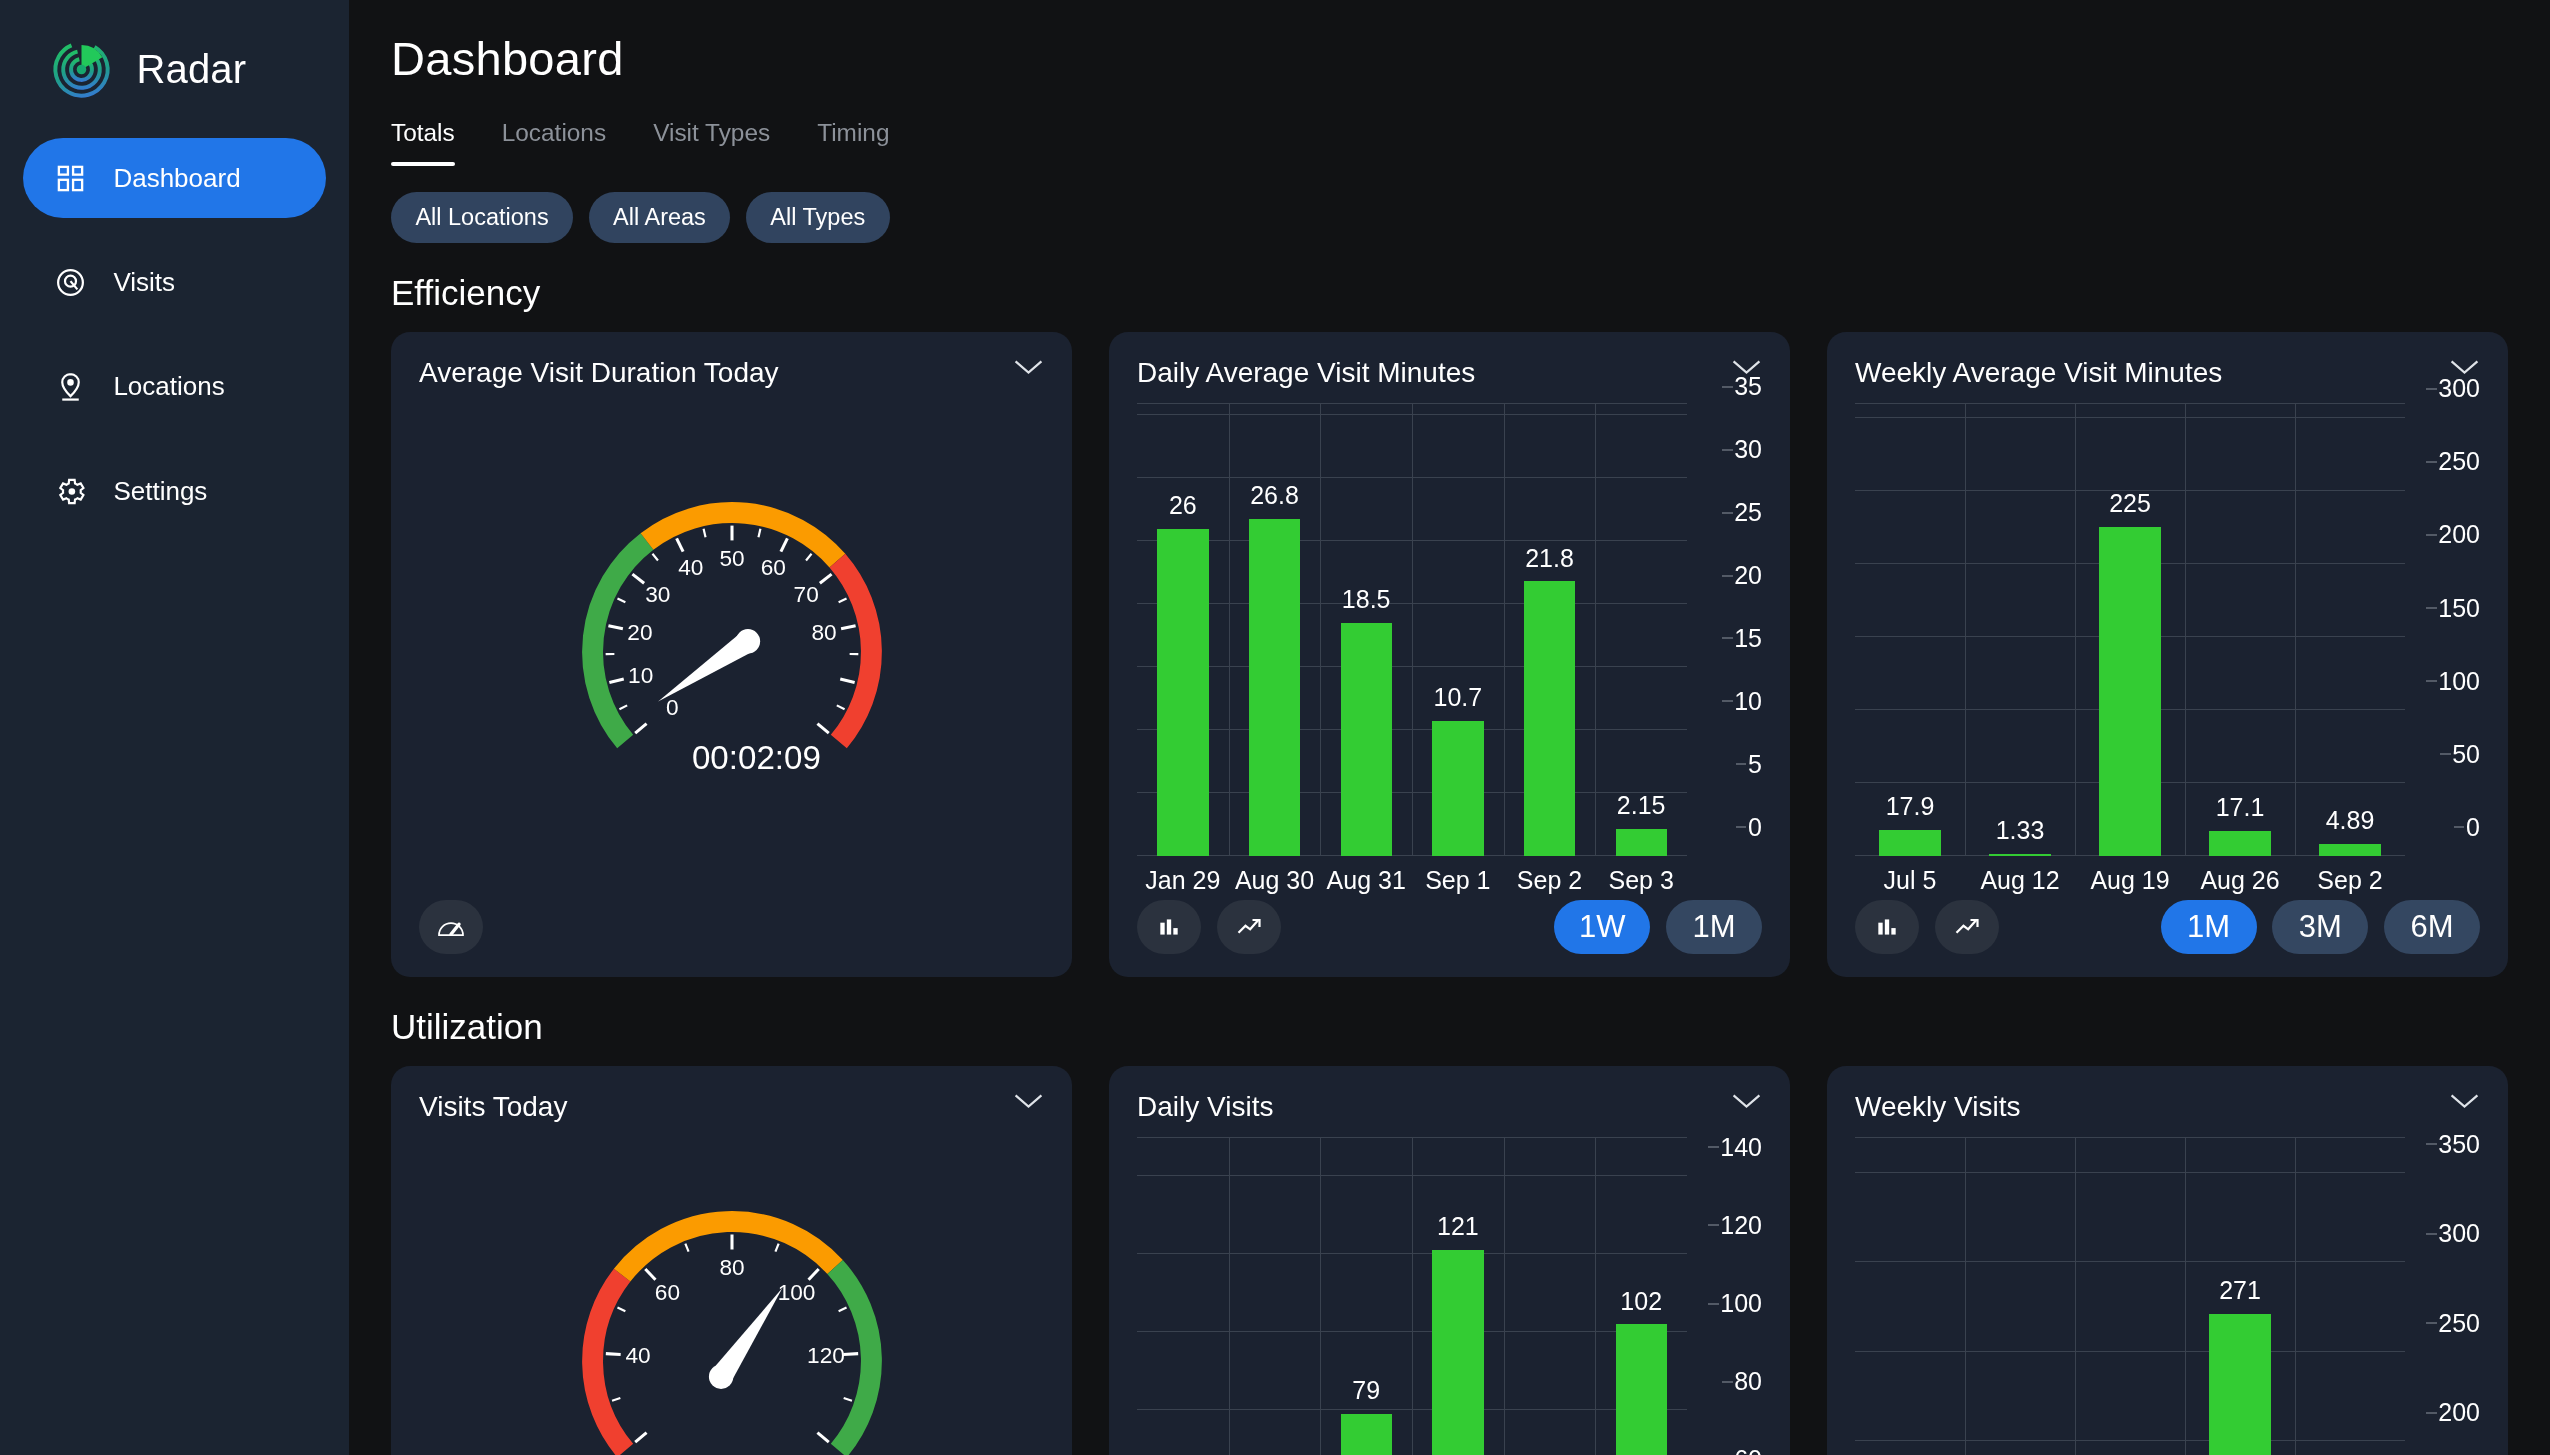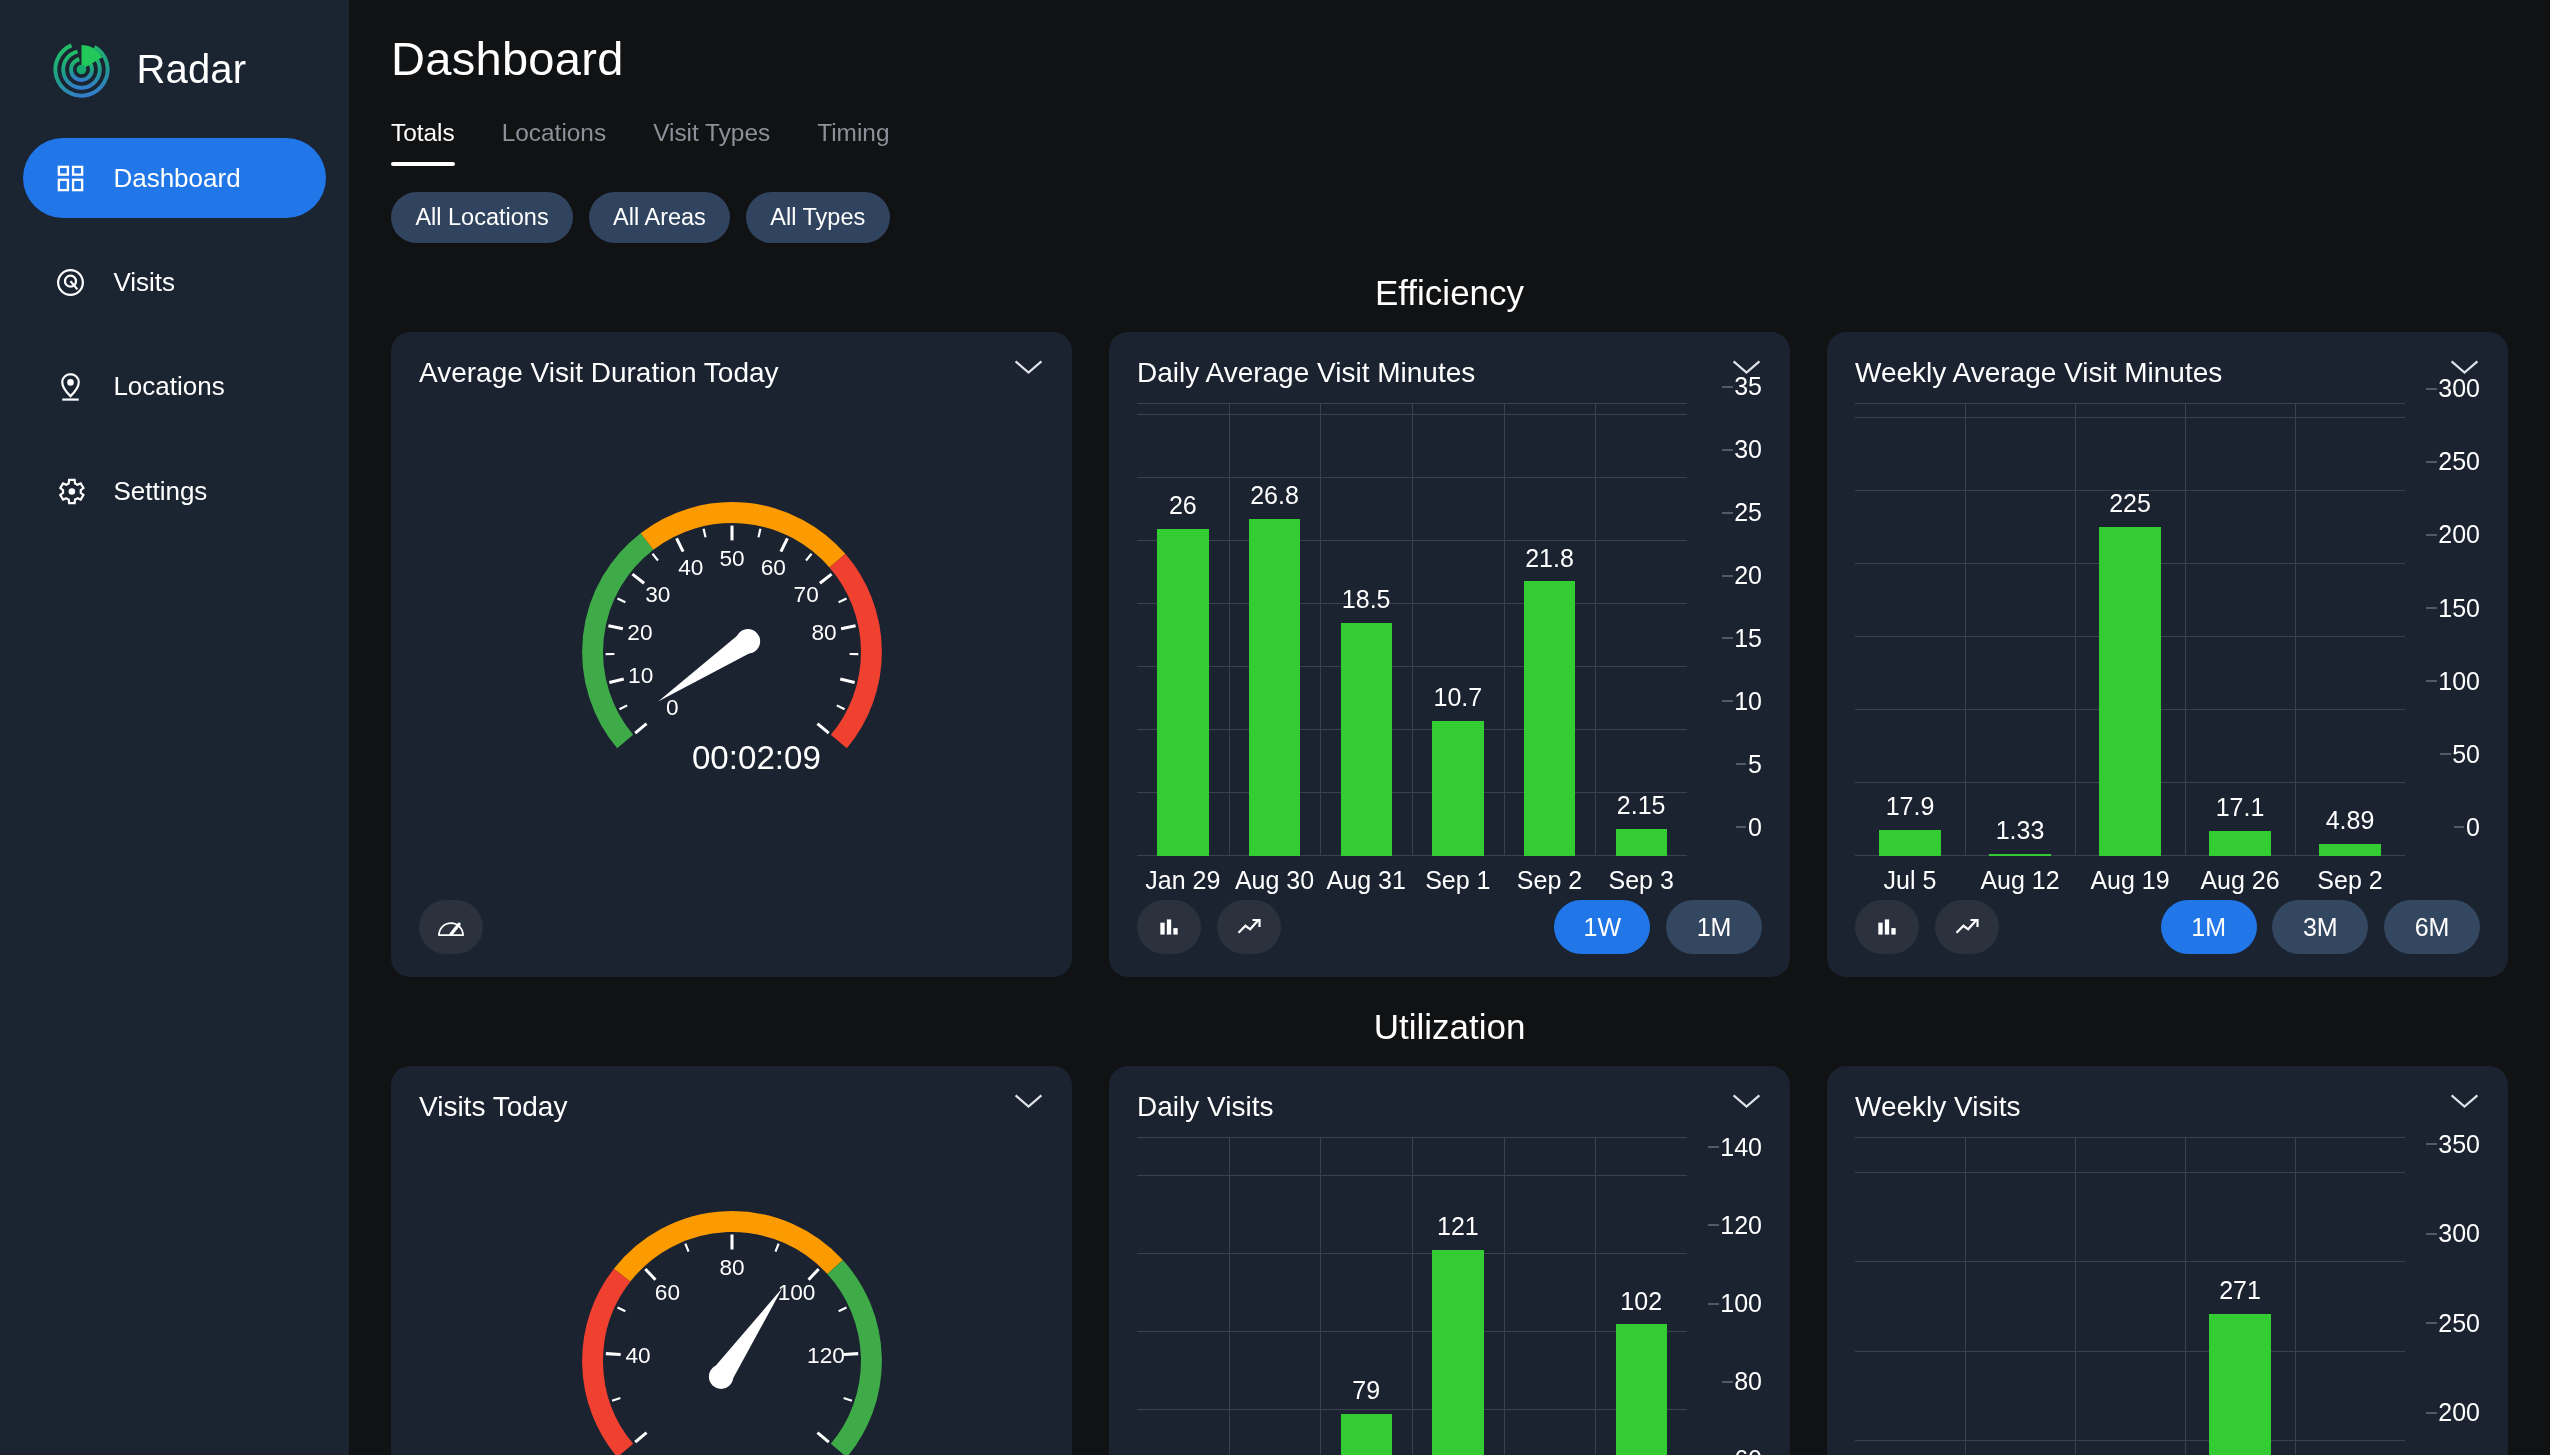--- a/index.html
+++ b/index.html
@@ -43,21 +43,21 @@
     content: ""; position: absolute; left: 0; bottom: 0;
     width: 100%; height: 4.4px; background: #ffffff; border-radius: 2.6px;
   }
 
   .chips { display: flex; gap: 15.7px; margin-top: 26px; }
   .chip {
     background: #31445f; color: #ffffff; font-size: 23.5px;
     border-radius: 28px; padding: 12.2px 24.4px; cursor: pointer; white-space: nowrap;
   }
 
-  .section-title { font-size: 35px; color: #ffffff; font-weight: 400; margin: 30px 0 19px 0; text-align: center; }
+  .section-title { font-size: 35px; color: #ffffff; font-weight: 400; margin: 30px 0 19px 0; }
   .card-row { display: flex; gap: 37px; }
   .card {
     background: #1b2230; border-radius: 19px;
     flex: 1 1 0; min-width: 0; padding: 24.4px 28px 23px 28px;
     display: flex; flex-direction: column;
   }
   .card.tall { height: 645px; }
   .card.cut { height: 523px; overflow: hidden; }
   .card-head { display: flex; align-items: flex-start; justify-content: space-between; }
   .card-title { font-size: 28px; color: #ffffff; font-weight: 400; }
@@ -68,21 +68,21 @@
   .gauge-svg { display: block; }
   .card-foot { display: flex; align-items: center; justify-content: space-between; margin-top: 5.2px; }
   .foot-left { display: flex; gap: 15.7px; }
   .foot-right { display: flex; gap: 15.7px; }
   .icon-btn {
     width: 64px; height: 54px; border-radius: 30px; background: #2b323e;
     display: flex; align-items: center; justify-content: center; cursor: pointer;
   }
   .range-btn {
     min-width: 96px; height: 54px; border-radius: 30px; background: #344761;
-    color: #fff; font-size: 25px; display: flex; align-items: center; justify-content: center;
+    color: #fff; font-size: 31px; display: flex; align-items: center; justify-content: center;
     padding: 0 23px; cursor: pointer;
   }
   .range-btn.active { background: #2176e8; }
 
   
   .chart-area { flex: 1; display: flex; margin-top: 14px; min-height: 0; }
   .plot { flex: 1; position: relative; min-width: 0; }
   .grid-line { position: absolute; left: 0; right: 0; height: 0.9px; background: #3a424f; }
   .grid-vline { position: absolute; top: 0; bottom: 0; width: 0.9px; background: #3a424f; }
   .bars { position: absolute; left: 0; right: 0; top: 0; bottom: 0; display: flex; align-items: flex-end; }

